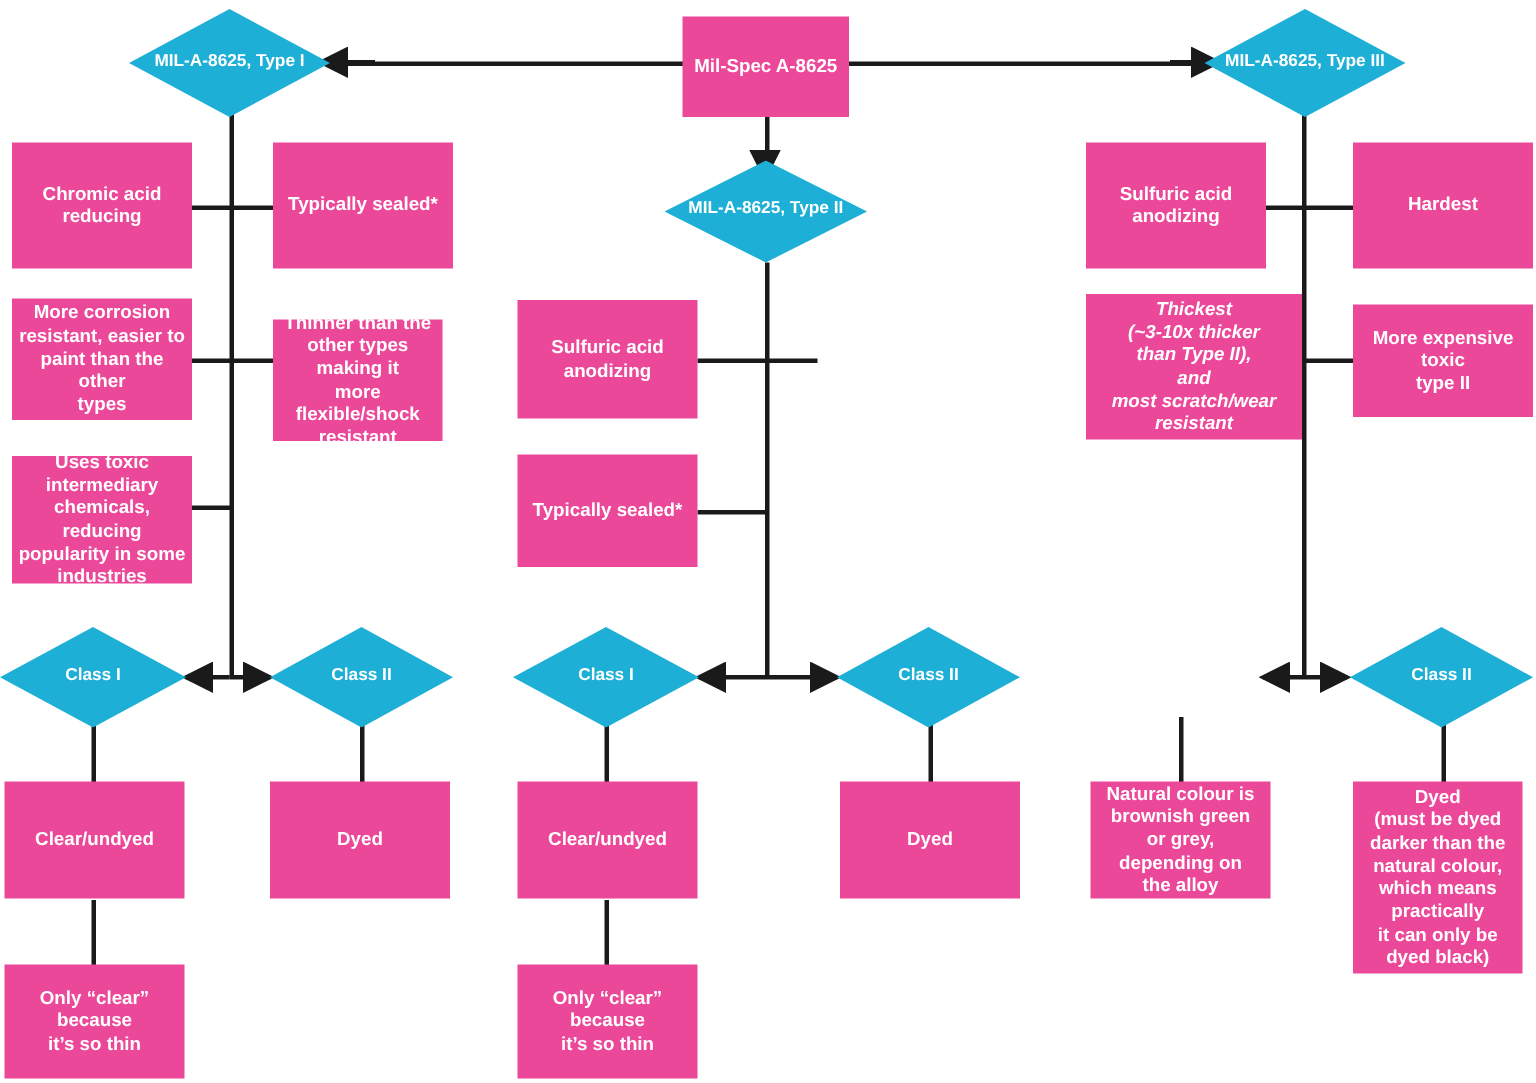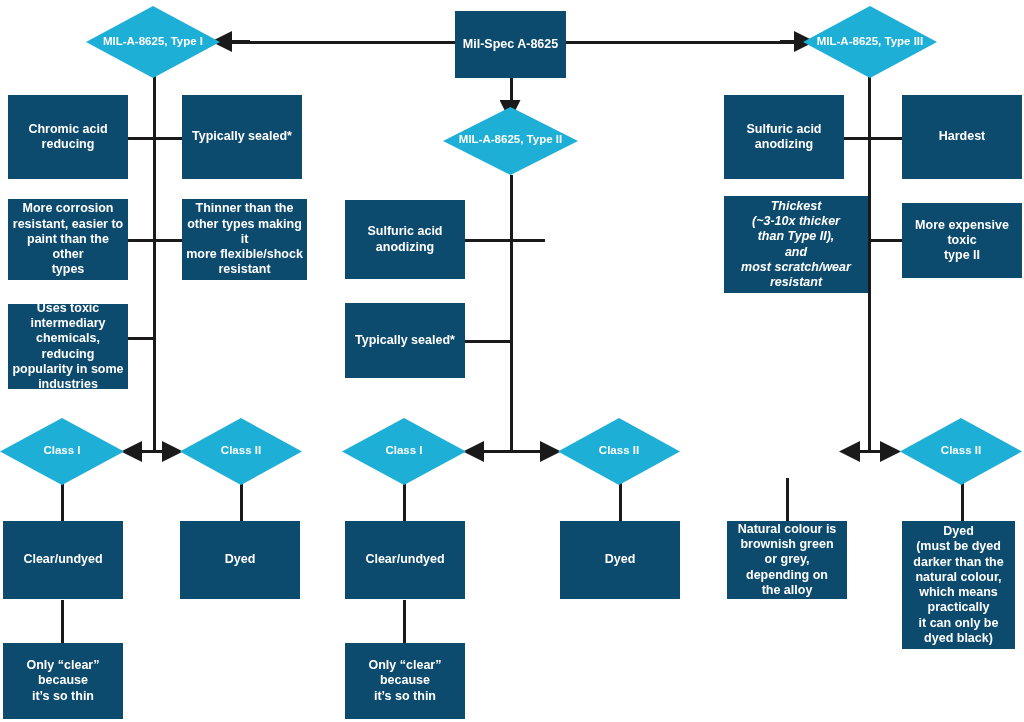--- a/index.html
+++ b/index.html
@@ -21,21 +21,21 @@
     display: flex;
     align-items: center;
     justify-content: center;
     text-align: center;
     color: #ffffff;
     font-weight: bold;
     line-height: 1.22;
     z-index: 3;
   }
   .box {
-    background: #0c4a6e;
+    background: #ec4899;
     font-size: 12.5px;
     padding: 3px 2px;
     white-space: pre-line;
   }
   .diamond-wrap {
     position: absolute;
     z-index: 3;
   }
   .diamond-shape {
     position: absolute;
@@ -129,21 +129,21 @@
     <div class="diamond-label" style="top:29px;">MIL-A-8625, Type I</div>
   </div>
 
   <div class="node box" style="left:8px; top:95px; width:120px; height:84px;">Chromic acid
 reducing</div>
   <div class="node box" style="left:182px; top:95px; width:120px; height:84px;">Typically sealed*</div>
   <div class="node box" style="left:8px; top:199px; width:120px; height:81px;">More corrosion
 resistant, easier to
 paint than the other
 types</div>
-  <div class="node box" style="left:182px; top:199px; width:125px; height:81px;">Thinner than the
+  <div class="node box" style="left:182px; top:213px; width:113px; height:81px;">Thinner than the
 other types making it
 more flexible/shock
 resistant</div>
   <div class="node box" style="left:8px; top:304px; width:120px; height:85px;">Uses toxic
 intermediary
 chemicals, reducing
 popularity in some
 industries</div>
 
   <div class="diamond-wrap" style="left:0px; top:418px; width:124px; height:67px;">

